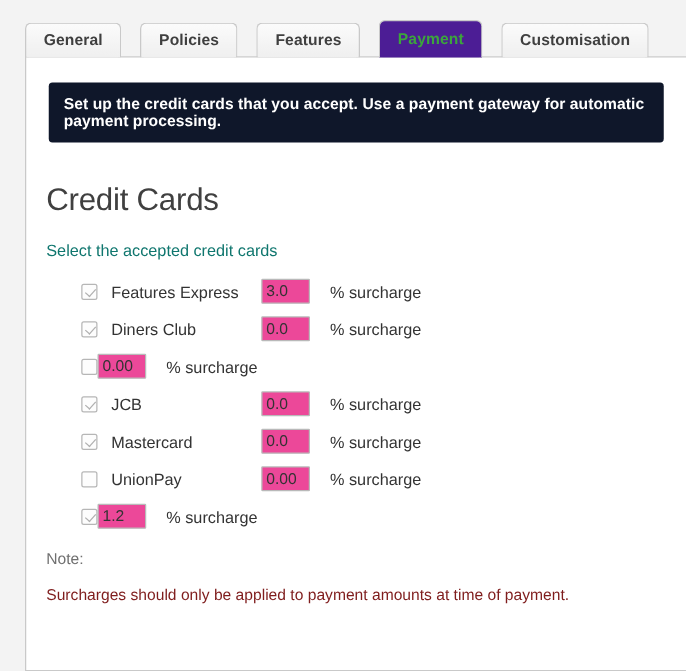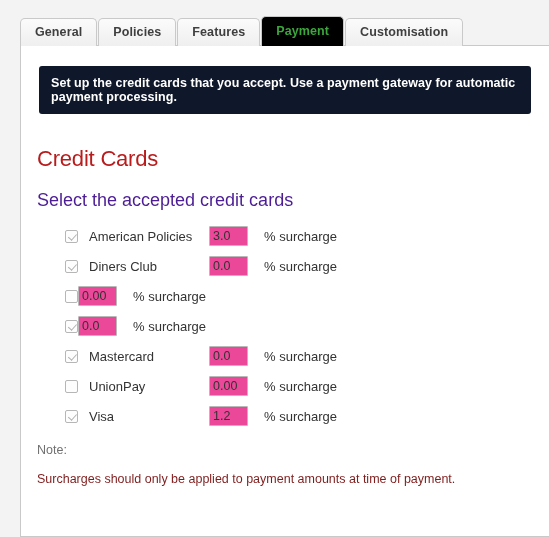--- a/index.html
+++ b/index.html
@@ -24,21 +24,21 @@
 
   
   .tab-strip {
     position: absolute;
     left: 0;
     top: 16px;
     width: 549px;
     height: 30px;
     display: flex;
     align-items: flex-end;
-    gap: 1px;
+    gap: 15px;
     padding-left: 20px;
     box-sizing: border-box;
     z-index: 3;
   }
   .tab {
     height: 28px;
     line-height: 27px;
     padding: 0 14px;
     background: #f0f0f0;
     background: linear-gradient(to bottom, #fbfbfb 0%, #efefef 100%);
@@ -46,21 +46,21 @@
     border-bottom: none;
     border-radius: 5px 5px 0 0;
     font-size: 12.5px;
     font-weight: bold;
     color: #3f3f3f;
     white-space: nowrap;
     box-sizing: border-box;
     letter-spacing: 0.1px;
   }
   .tab.active {
-    background: #000000;
+    background: #4c1d95;
     color: #3ca53c;
     border-color: #c9c9c9;
     height: 30px;
     line-height: 29px;
     position: relative;
     z-index: 4;
   }
 
   
   .panel {
@@ -82,30 +82,30 @@
     color: #ffffff;
     font-size: 12.5px;
     font-weight: bold;
     padding: 10px 12px;
     border-radius: 3px;
     letter-spacing: 0.05px;
   }
 
   h1.page-title {
     margin: 32px 0 0 16px;
-    font-size: 22px;
+    font-size: 25px;
     font-weight: normal;
-    color: #b91c1c;
+    color: #404040;
     letter-spacing: -0.2px;
   }
 
   .sub-label {
     margin: 18px 0 0 16px;
-    font-size: 18px;
-    color: #4c1d95;
+    font-size: 13px;
+    color: #0f766e;
   }
 
   
   .card-list {
     margin-top: 12px;
   }
   .card-row {
     display: flex;
     align-items: center;
     height: 26px;
@@ -193,55 +193,55 @@
 
     <div class="notice">Set up the credit cards that you accept. Use a payment gateway for automatic payment processing.</div>
 
     <h1 class="page-title">Credit Cards</h1>
 
     <div class="sub-label">Select the accepted credit cards</div>
 
     <div class="card-list" id="card-list">
         <div class="card-row">
           <span class="cb checked"></span>
-          <span class="card-name">American Policies</span>
+          <span class="card-name">Features Express</span>
           <input type="text" class="surcharge-input" value="3.0" style="">
           <span class="surcharge-unit">% surcharge</span>
         </div>
         <div class="card-row">
           <span class="cb checked"></span>
           <span class="card-name">Diners Club</span>
           <input type="text" class="surcharge-input" value="0.0" style="">
           <span class="surcharge-unit">% surcharge</span>
         </div>
         <div class="card-row">
           <span class="cb"></span>
           <input type="text" class="surcharge-input" value="0.00" style="">
           <span class="surcharge-unit">% surcharge</span>
         </div>
         <div class="card-row">
           <span class="cb checked"></span>
+          <span class="card-name">JCB</span>
           <input type="text" class="surcharge-input" value="0.0" style="">
           <span class="surcharge-unit">% surcharge</span>
         </div>
         <div class="card-row">
           <span class="cb checked"></span>
           <span class="card-name">Mastercard</span>
           <input type="text" class="surcharge-input" value="0.0" style="">
           <span class="surcharge-unit">% surcharge</span>
         </div>
         <div class="card-row">
           <span class="cb"></span>
           <span class="card-name">UnionPay</span>
           <input type="text" class="surcharge-input" value="0.00" style="">
           <span class="surcharge-unit">% surcharge</span>
         </div>
         <div class="card-row">
           <span class="cb checked"></span>
-          <span class="card-name">Visa</span>
           <input type="text" class="surcharge-input" value="1.2" style="">
           <span class="surcharge-unit">% surcharge</span>
         </div>
       </div>
 
     <div class="notes">
       <div class="note-head">Note:</div>
       <div class="note-line">Surcharges should only be applied to payment amounts at time of payment.</div>
 
     </div>

